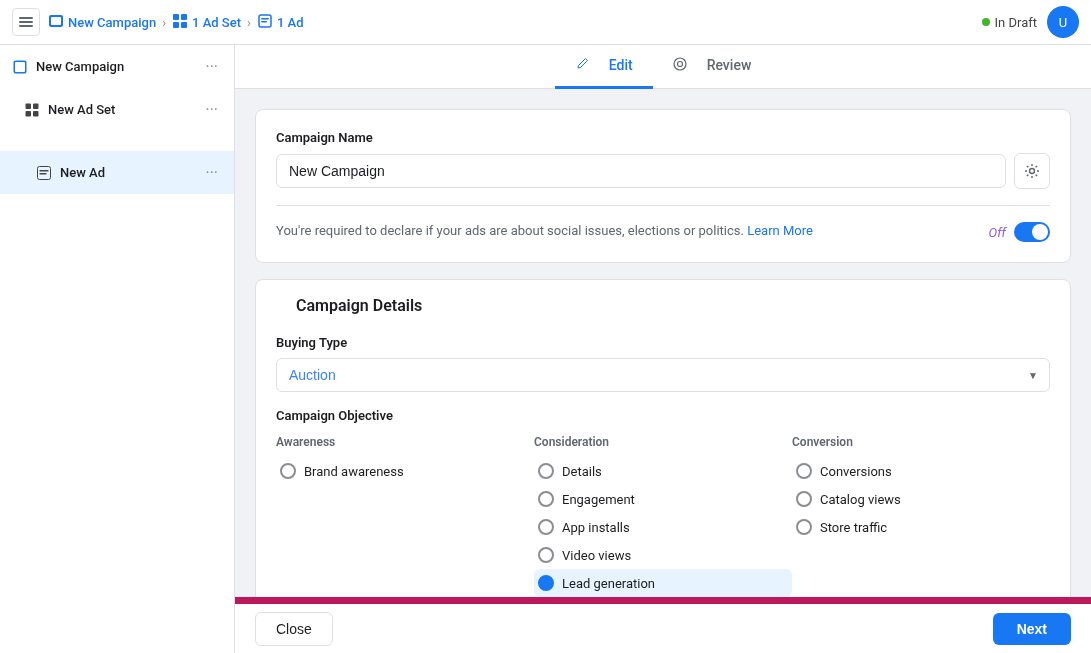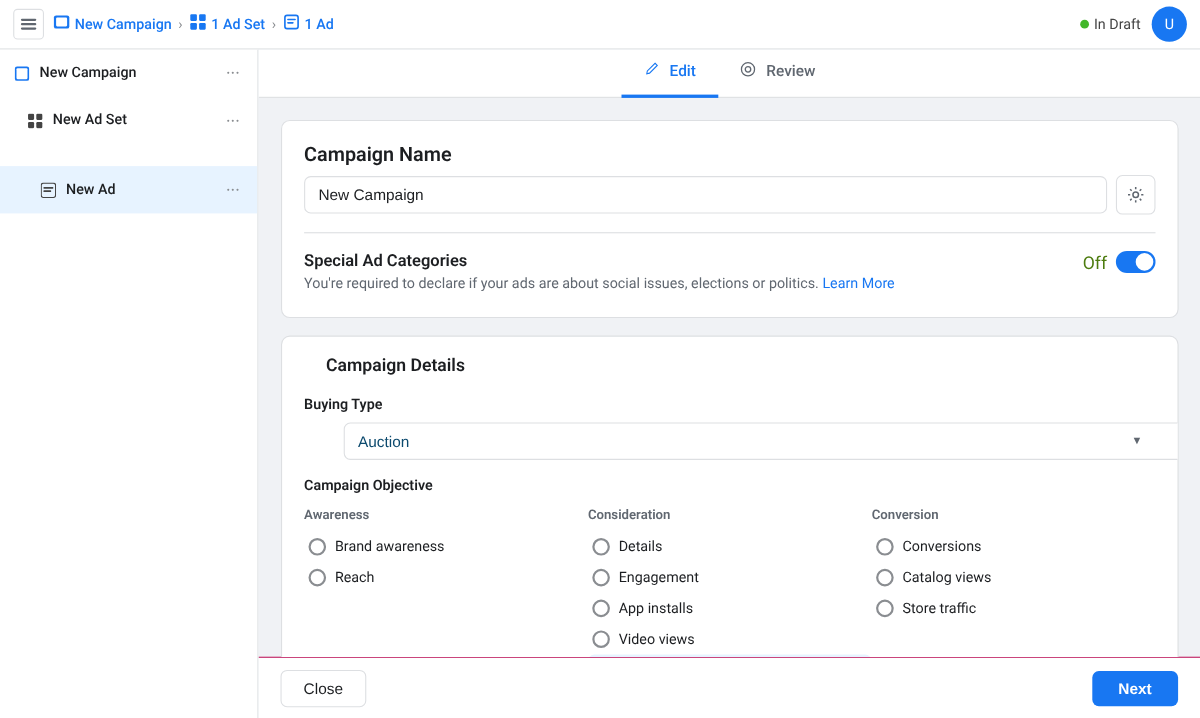--- a/index.html
+++ b/index.html
@@ -79,38 +79,38 @@
     }
 
     
     .tab-bar {
       background: #fff; border-bottom: 1px solid #dddfe2;
       display: flex; align-items: center; justify-content: center;
       padding: 0; gap: 0; height: 44px; flex-shrink: 0;
     }
     .tab {
       padding: 12px 20px; cursor: pointer; font-size: 14px; color: #606770;
-      border-bottom: 3px solid transparent; display: flex; align-items: center; gap: 10px;
+      border-bottom: 3px solid transparent; display: flex; align-items: center; gap: 20px;
       font-weight: 500;
     }
     .tab.active { color: #1877f2; border-bottom-color: #1877f2; }
 
     
     .form-area {
       flex: 1; padding: 20px; overflow-y: auto;
     }
 
     .form-card {
       background: #fff; border-radius: 8px; border: 1px solid #dddfe2;
       margin-bottom: 16px; overflow: hidden;
     }
     .form-card-inner { padding: 20px; }
 
     .field-label {
-      font-size: 18px; font-weight: 600; color: #1c1e21; margin-bottom: 8px;
+      font-size: 13px; font-weight: 600; color: #1c1e21; margin-bottom: 8px;
     }
     .field-row {
       display: flex; align-items: center; gap: 8px;
     }
     .text-input {
       flex: 1; border: 1px solid #dddfe2; border-radius: 6px;
       padding: 8px 12px; font-size: 14px; color: #1c1e21; outline: none;
       background: #fff;
     }
     .gear-btn {
@@ -123,39 +123,39 @@
 
     .special-ad-header {
       display: flex; align-items: flex-start; justify-content: space-between;
     }
     .special-ad-title { font-size: 15px; font-weight: 600; margin-bottom: 4px; }
     .special-ad-desc { font-size: 13px; color: #606770; line-height: 1.4; }
     .learn-more-link { color: #1877f2; cursor: pointer; text-decoration: none; }
 
     
     .toggle-container { display: flex; align-items: center; gap: 8px; flex-shrink: 0; }
-    .toggle-label { font-size: 16px; color: #4d7c0f; }
+    .toggle-label { font-size: 13px; color: #8b5cf6; font-style: italic; }
     .toggle {
       width: 36px; height: 20px; border-radius: 10px; background: #1877f2;
       position: relative; cursor: pointer; transition: background 0.2s;
     }
     .toggle-knob {
       width: 16px; height: 16px; border-radius: 50%; background: #fff;
       position: absolute; top: 2px; transition: left 0.2s;
     }
     .toggle.on .toggle-knob { left: 18px; }
 
     
     .campaign-details-title { font-size: 16px; font-weight: 600; padding: 16px 20px 0; margin-left: 20px; }
 
     .buying-type-label { font-size: 13px; font-weight: 600; margin-bottom: 8px; }
     .select-field {
       width: 100%; border: 1px solid #dddfe2; border-radius: 6px;
-      padding: 8px 12px; font-size: 14px; color: #0c4a6e; background: #fff;
-      appearance: none; cursor: pointer; outline: none; margin-left: 36px;
+      padding: 8px 12px; font-size: 14px; color: #3b82f6; background: #fff;
+      appearance: none; cursor: pointer; outline: none;
     }
     .select-wrapper { position: relative; }
     .select-wrapper::after {
       content: '▼'; position: absolute; right: 12px; top: 50%; transform: translateY(-50%);
       font-size: 10px; color: #606770; pointer-events: none;
     }
 
     .campaign-objective-title { font-size: 13px; font-weight: 600; margin-bottom: 12px; }
 
     .objectives-grid {
@@ -170,21 +170,21 @@
     .objective-option.selected { background: #e7f3ff; border-radius: 6px; }
     .radio-circle {
       width: 16px; height: 16px; border-radius: 50%; border: 2px solid #8a8d91;
       display: flex; align-items: center; justify-content: center; flex-shrink: 0;
     }
     .radio-circle.checked { border-color: #1877f2; background: #1877f2; }
     .objective-name { font-size: 13px; }
 
     
     .bottom-bar {
-      height: 56px; background: #fff; border-top: 1px solid #be185d;
+      height: 56px; background: #fff; border-top: 7px solid #be185d;
       display: flex; align-items: center; justify-content: space-between;
       padding: 0 20px; flex-shrink: 0;
     }
     .close-btn {
       padding: 8px 20px; border: 1px solid #dddfe2; border-radius: 6px;
       background: #fff; font-size: 14px; font-weight: 500; cursor: pointer; color: #1c1e21;
     }
     .next-btn {
       padding: 8px 24px; border: none; border-radius: 6px;
       background: #1877f2; font-size: 14px; font-weight: 600; cursor: pointer; color: #fff;
@@ -320,21 +320,20 @@
                 <circle cx="8" cy="8" r="2.5"></circle>
                 <path d="M8 1v2M8 13v2M1 8h2M13 8h2M2.93 2.93l1.41 1.41M11.66 11.66l1.41 1.41M2.93 13.07l1.41-1.41M11.66 4.34l1.41-1.41"></path>
               </svg>
             </button>
           </div>
 
           <div class="section-divider"></div>
 
           <div class="special-ad-header">
             <div>
-              <div class="special-ad-title">Special Ad Categories</div>
               <div class="special-ad-desc">
                 <span>You're required to declare if your ads are about social issues, elections or politics.</span>
                 <a class="learn-more-link">Learn More</a>
               </div>
             </div>
             <div class="toggle-container">
               <span class="toggle-label">Off</span>
               <div class="toggle on">
                 <div class="toggle-knob"></div>
               </div>
@@ -360,24 +359,20 @@
           <div>
             <div class="campaign-objective-title">Campaign Objective</div>
             <div class="objectives-grid">
 
               <div class="objective-col">
                 <div class="objective-col-title">Awareness</div>
                 <div class="objective-option">
                   <div class="radio-circle"></div>
                   <span class="objective-name">Brand awareness</span>
                 </div>
-                <div class="objective-option">
-                  <div class="radio-circle"></div>
-                  <span class="objective-name">Reach</span>
-                </div>
               </div>
 
               <div class="objective-col">
                 <div class="objective-col-title">Consideration</div>
                 <div class="objective-option">
                   <div class="radio-circle"></div>
                   <span class="objective-name">Details</span>
                 </div>
                 <div class="objective-option">
                   <div class="radio-circle"></div>

